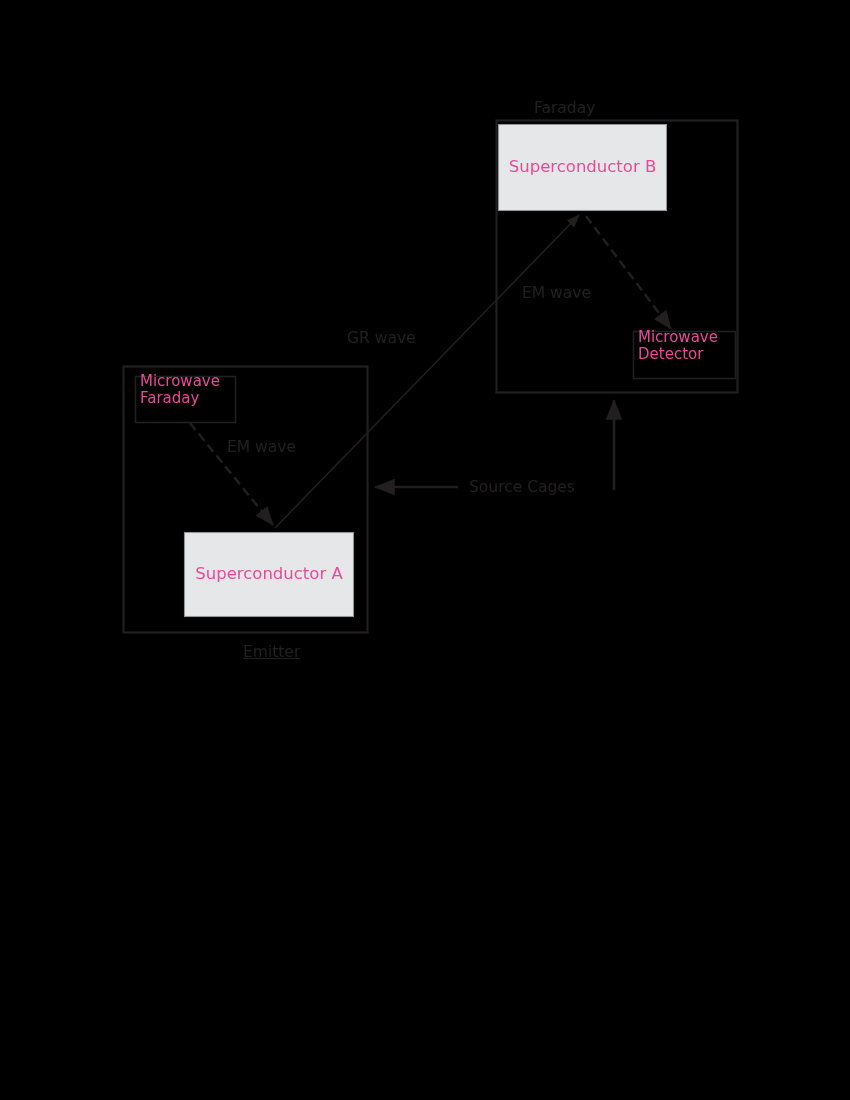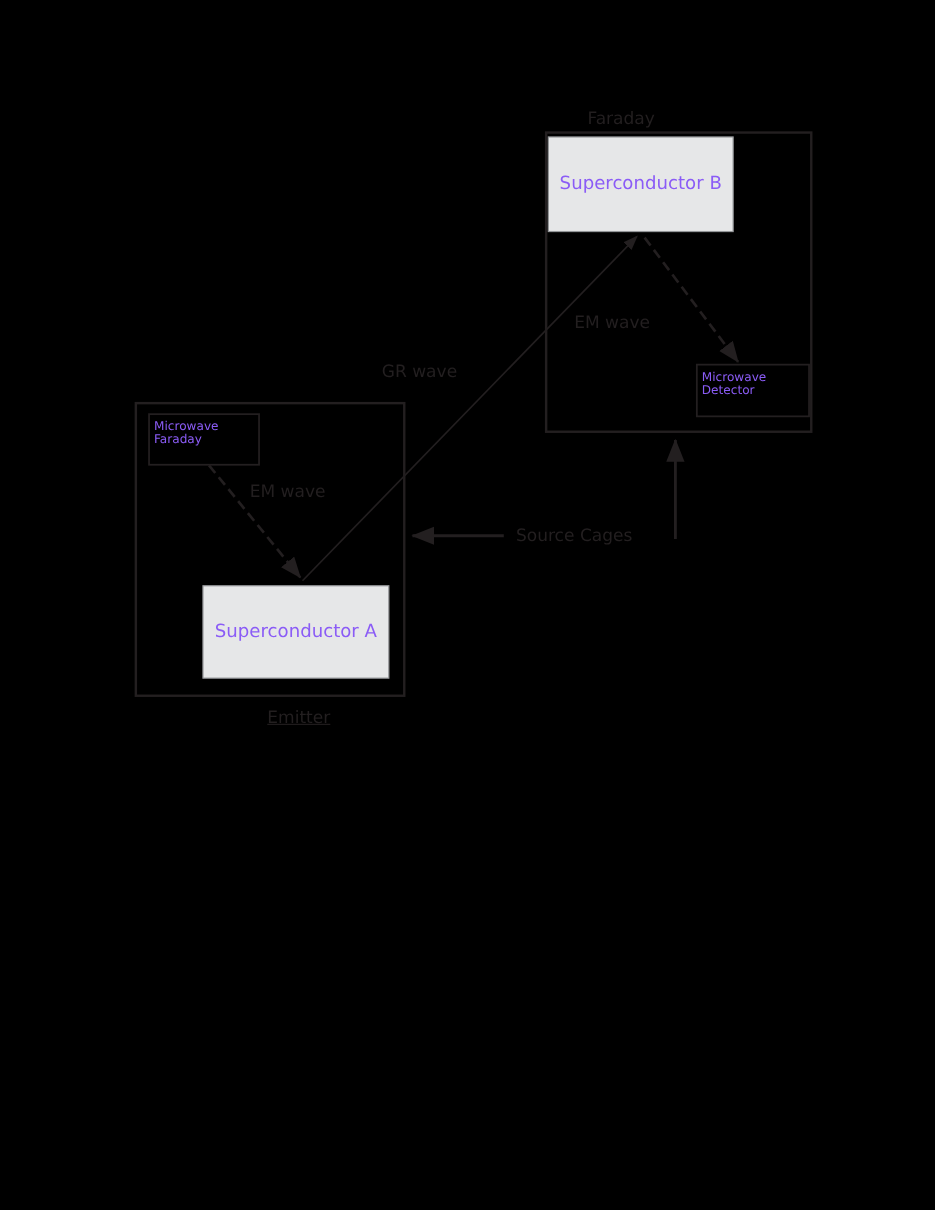--- a/index.html
+++ b/index.html
@@ -32,31 +32,31 @@
     font-family: "DejaVu Sans", sans-serif;
     white-space: nowrap;
     pointer-events: none;
   }
   .box-label {
     position: absolute;
     display: flex;
     align-items: center;
     justify-content: center;
     text-align: center;
-    color: #8b5cf6;
+    color: #ec4899;
     font-family: "DejaVu Sans", sans-serif;
     line-height: 1.12;
   }
   .sc-label { font-size: 16.5px; }
   .small-box-label {
-    font-size: 11px;
-    align-items: flex-start;
+    font-size: 15px;
+    align-items: flex-end;
     justify-content: flex-start;
     text-align: left;
-    padding: 6px 5px;
+    padding: 16px 5px;
     box-sizing: border-box;
   }
   .cage-title { font-size: 15.5px; }
   .wave-label { font-size: 15.5px; }
 </style>
 </head>
 <body>
 
 <div id="diagram-root">
 

